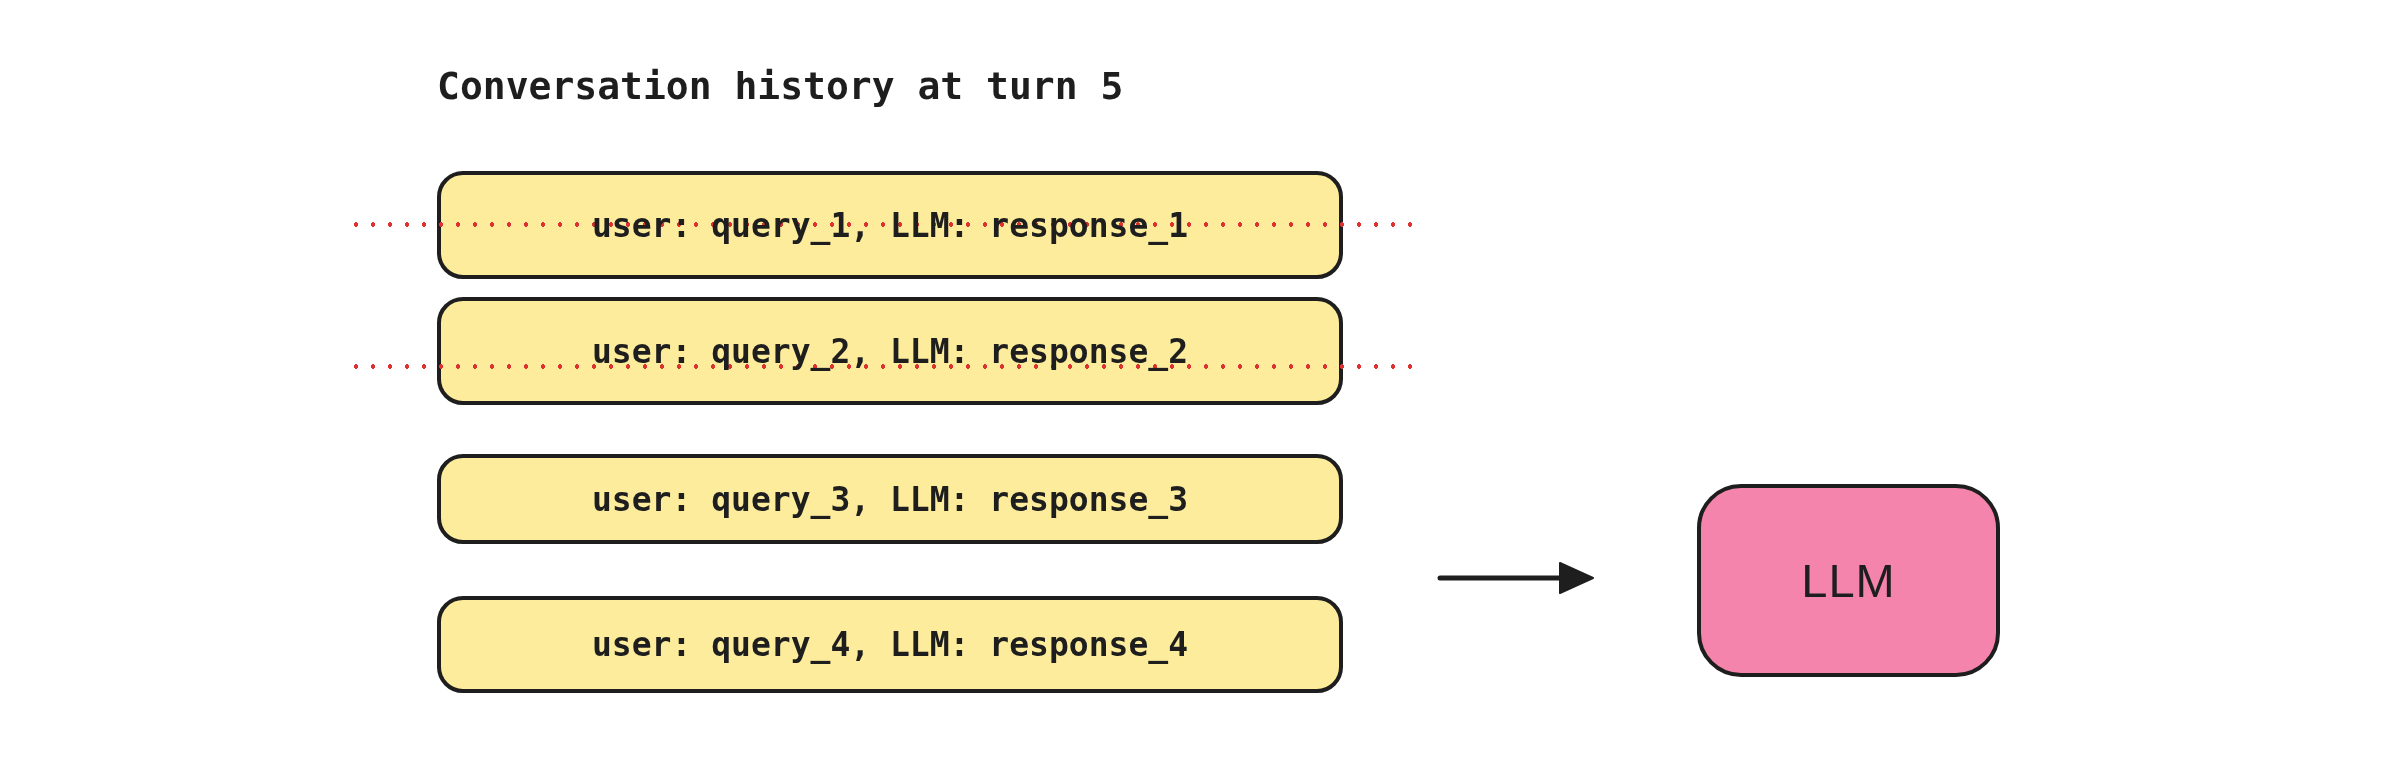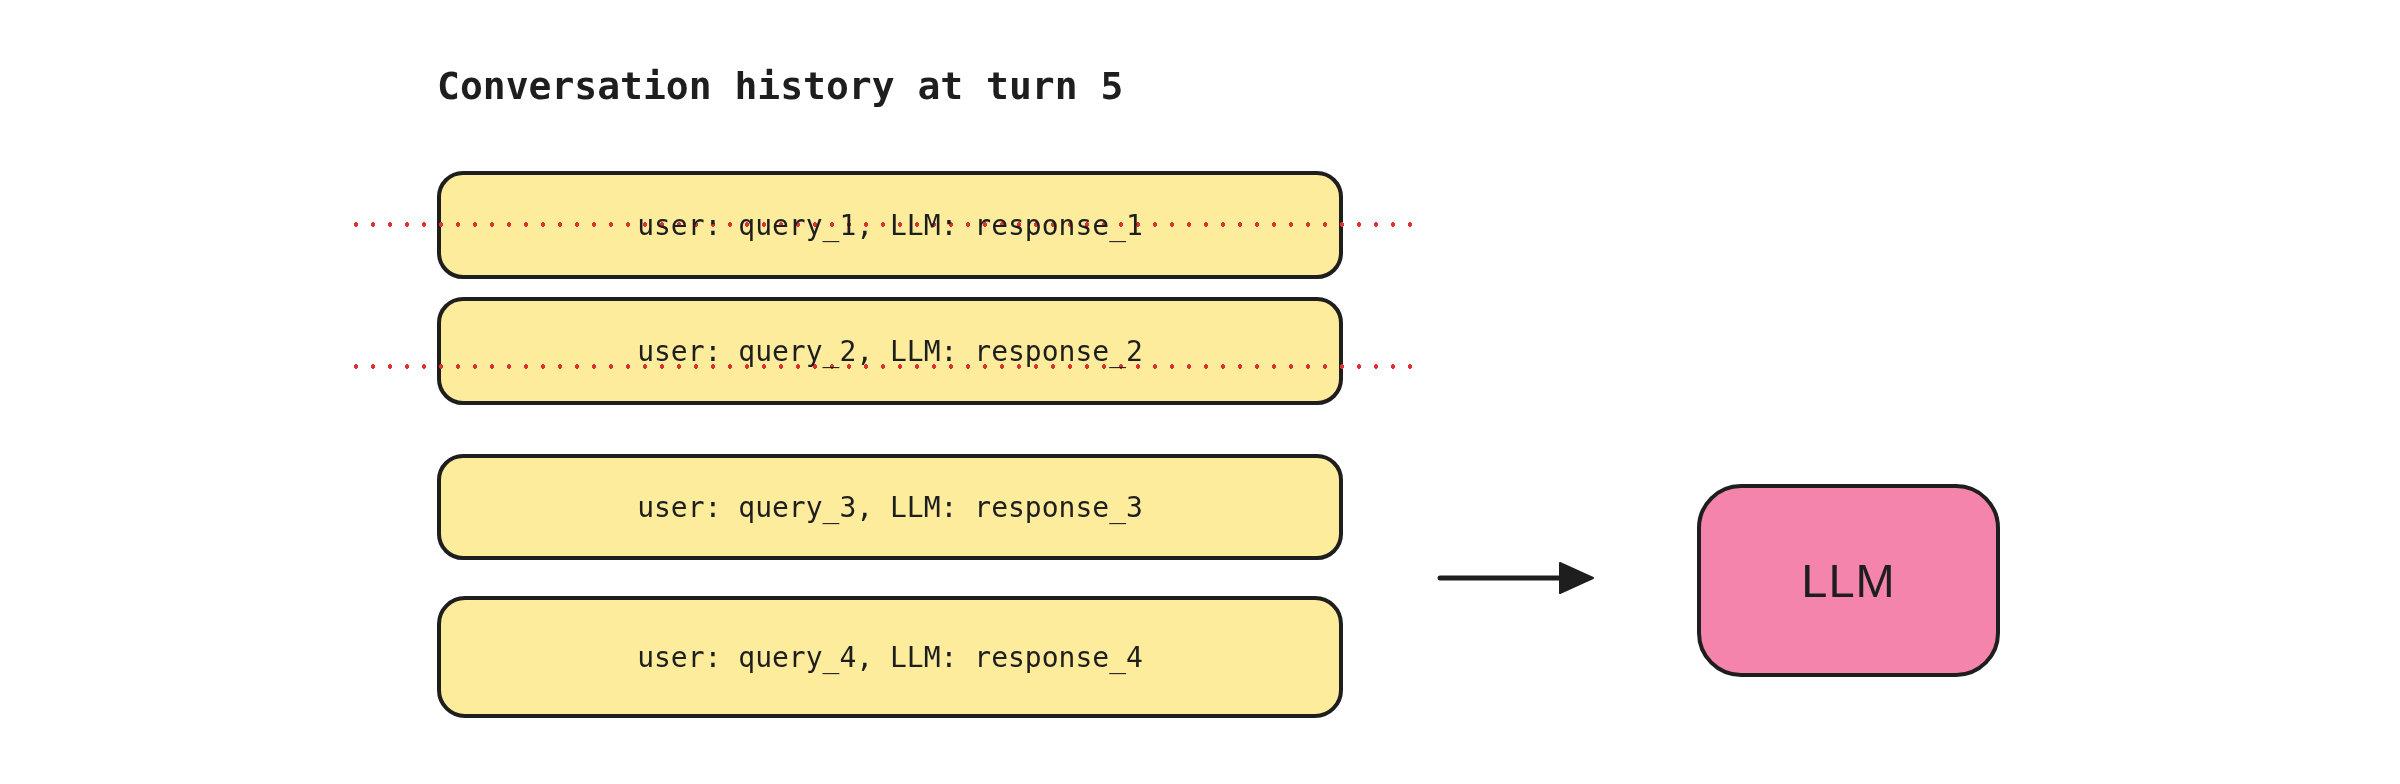--- a/index.html
+++ b/index.html
@@ -37,28 +37,28 @@
     background: #FCEC9C;
     border: 4px solid #1e1e1e;
     border-radius: 26px;
     display: flex;
     align-items: center;
     justify-content: center;
   }
   .msg-box .msg-label {
     position: relative;
     z-index: 2;
-    font-size: 28px;
-    font-weight: normal;
+    font-size: 33px;
+    font-weight: bold;
     white-space: nowrap;
   }
   #msg-1 { top: 171px; }
   #msg-2 { top: 297px; }
-  #msg-3 { top: 454px; height: 106px; }
-  #msg-4 { top: 596px; height: 122px; border-radius: 28px; }
+  #msg-3 { top: 454px; height: 90px; }
+  #msg-4 { top: 596px; height: 97px; }
   .strike-line {
     position: absolute;
     left: 348px;
     width: 1070px;
     height: 7px;
     z-index: 1;
     background-image: radial-gradient(circle 2.5px at 8px 3.5px, #E03131 98%, rgba(224,49,49,0) 100%);
     background-size: 17px 7px;
     background-repeat: repeat-x;
   }

